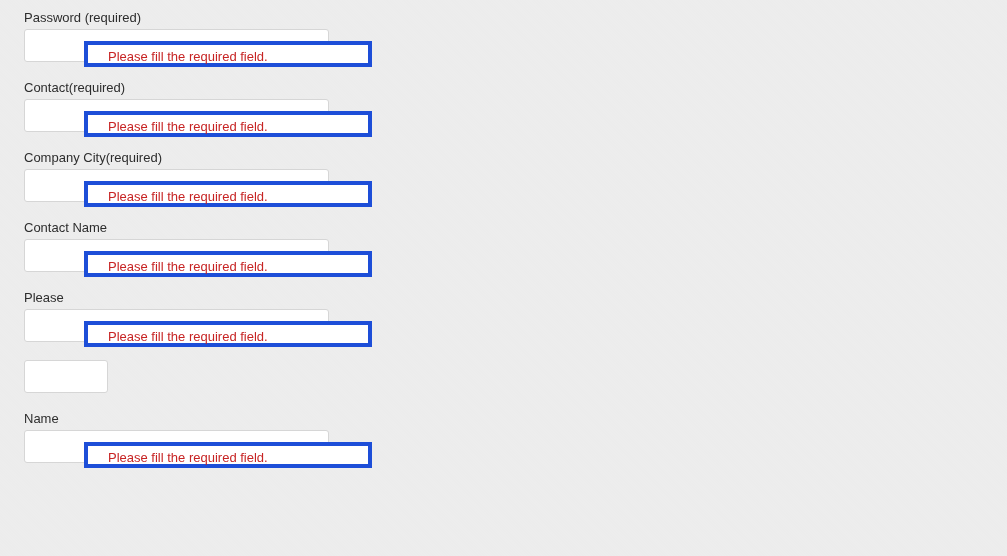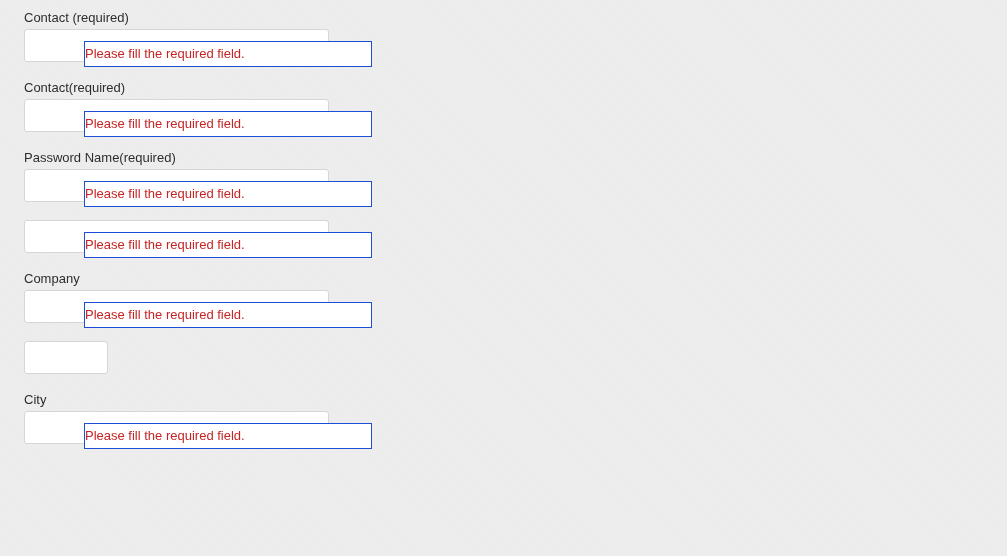--- a/index.html
+++ b/index.html
@@ -46,74 +46,75 @@
       width: 84px;
     }
     .error-msg {
       position: absolute;
       left: 60px;
       top: 12px;
       width: 288px;
       height: 26px;
       line-height: 24px;
       background: #fff;
-      border: 1px solid #1d4ed8;
+      border: 4px solid #1d4ed8;
       color: #c72424;
       font-size: 13px;
-      padding: 0 0;
+      padding: 0 20px;
       z-index: 2;
     }
   </style>
 </head>
 <body>
 
 <div class="field-group">
-  <label class="field-label">Contact (required)</label>
+  <label class="field-label">Password (required)</label>
   <div class="field-input-wrap">
     <input type="text" class="text-input" value="" style="">
     <div class="error-msg">Please fill the required field.</div>
   </div>
 </div>
 
 <div class="field-group">
   <label class="field-label">Contact(required)</label>
   <div class="field-input-wrap">
     <input type="password" class="text-input" value="" style="">
     <div class="error-msg">Please fill the required field.</div>
   </div>
 </div>
 
 <div class="field-group">
-  <label class="field-label">Password Name(required)</label>
+  <label class="field-label">Company City(required)</label>
   <div class="field-input-wrap">
     <input type="text" class="text-input" value="" style="">
     <div class="error-msg">Please fill the required field.</div>
   </div>
 </div>
 
 <div class="field-group">
+  <label class="field-label">Contact Name</label>
   <div class="field-input-wrap">
     <input type="text" class="text-input" value="" style="">
     <div class="error-msg">Please fill the required field.</div>
   </div>
 </div>
 
 <div class="field-group">
-  <label class="field-label">Company</label>
+  <label class="field-label">Please</label>
   <div class="field-input-wrap">
     <input type="text" class="text-input" value="" style="">
     <div class="error-msg">Please fill the required field.</div>
   </div>
 </div>
 
 <div class="field-group">
   <div class="field-input-wrap">
     <input type="text" class="text-input zip-input" value="" style="">
   </div>
 </div>
 
 <div class="field-group">
-  <label class="field-label">City</label>
+  <label class="field-label">Name</label>
   <div class="field-input-wrap">
     <input type="text" class="text-input" value="" style="">
     <div class="error-msg">Please fill the required field.</div>
   </div>
 </div>
 
 </body></html>

